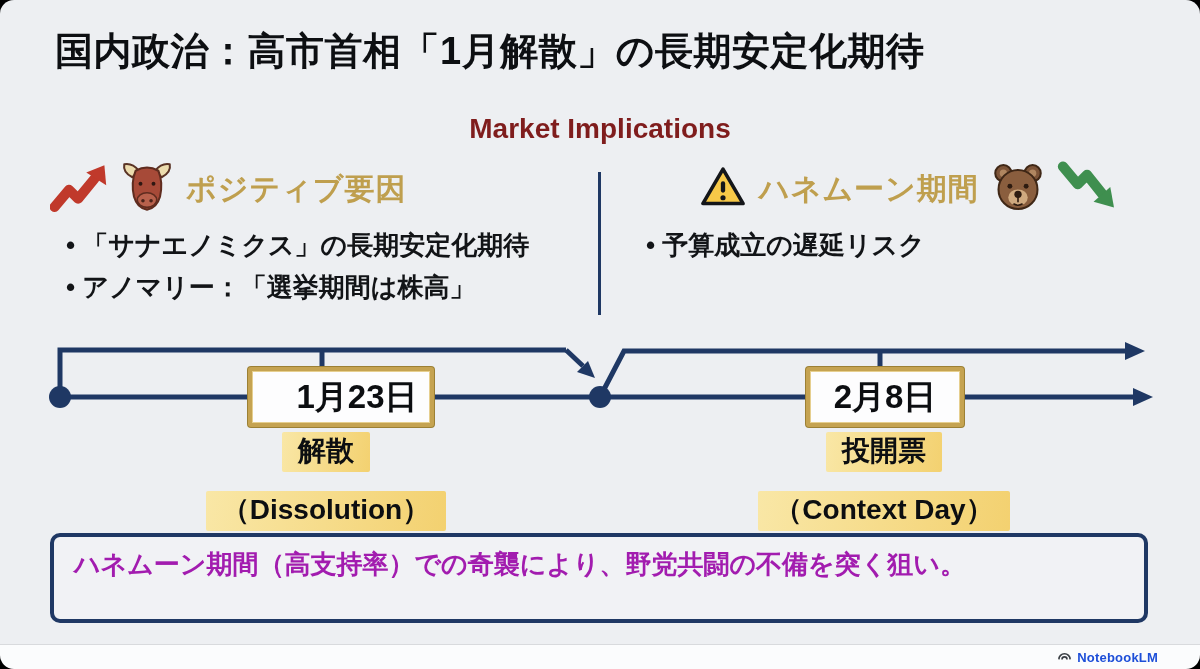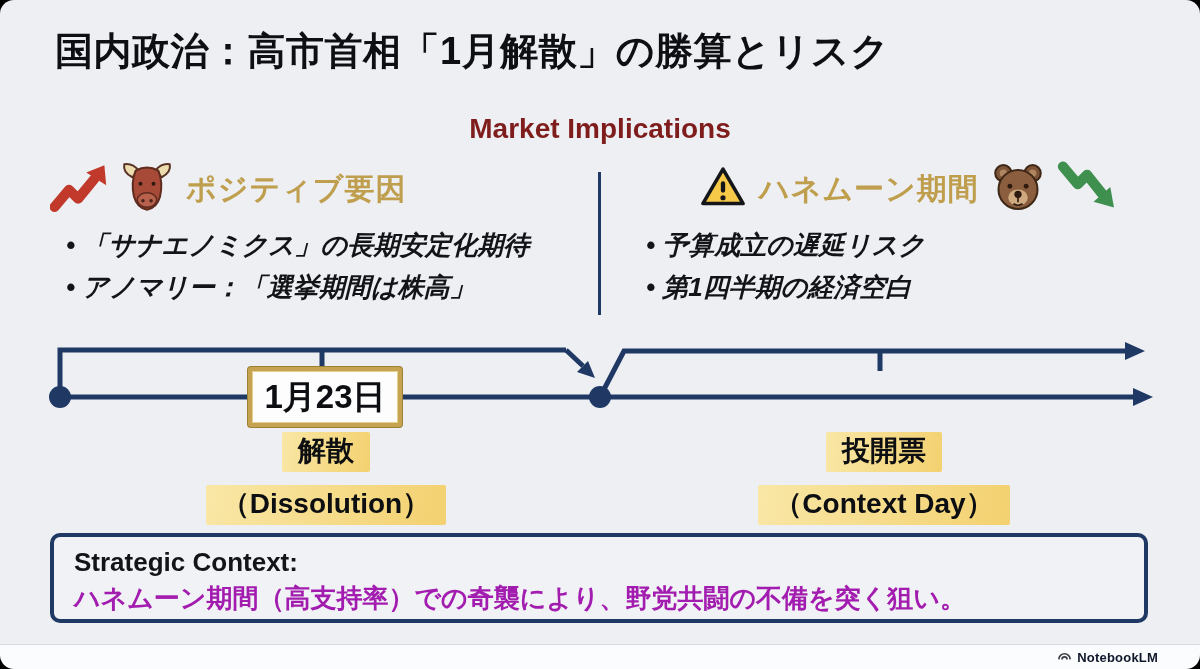--- a/index.html
+++ b/index.html
@@ -3,69 +3,69 @@
 <meta charset="utf-8">
 <style>
   html,body{margin:0;padding:0;background:#000;}
   body{font-family:"Liberation Sans","DejaVu Sans",sans-serif;}
   .frame{position:relative;width:1200px;height:669px;background:#000;overflow:hidden;}
   .slide{position:absolute;left:0;top:0;width:1200px;height:644px;background:#edeff2;
          border-radius:14px 14px 0 0;overflow:hidden;}
   .footer-strip{position:absolute;left:0;top:644px;width:1200px;height:25px;background:#fbfcfd;
          border-top:1px solid #d8dadd;border-radius:0 0 14px 14px;display:flex;align-items:center;
          justify-content:flex-end;padding-right:42px;box-sizing:border-box;gap:5px;}
-  .brand-text{font-size:13px;font-weight:700;color:#0f172a;letter-spacing:.2px;}
+  .brand-text{font-size:13px;font-weight:700;color:#1d4ed8;letter-spacing:.2px;}
 
   .title{position:absolute;left:55px;top:26px;width:1090px;font-size:38px;font-weight:800;
          color:#0d0f12;letter-spacing:.5px;}
   .section-title{position:absolute;left:0;top:113px;width:1200px;text-align:center;
          font-size:28px;font-weight:800;color:#7f1d1d;}
 
   .col-header{position:absolute;top:160px;height:58px;display:flex;align-items:center;gap:13px;}
   .pos-header{left:50px;}
   .neg-header{left:700px;}
   .col-label{font-size:30px;font-weight:800;color:#bf9f4e;letter-spacing:1px;}
 
   .bullets{position:absolute;top:224px;margin:0;padding:0;list-style:none;}
   .bullets-pos{left:66px;width:545px;}
   .bullets-neg{left:646px;width:480px;}
-  .bullets li{font-size:26px;font-weight:800;color:#121417;line-height:42px;white-space:nowrap;font-style:italic;}
+  .bullets li{font-size:26px;font-weight:800;color:#121417;line-height:42px;white-space:nowrap;}
   .bullets li::before{content:"•  ";color:#121417;}
 
   .divider{position:absolute;left:598px;top:172px;width:3px;height:143px;background:#1f3864;}
 
   .timeline-svg{position:absolute;left:0;top:335px;}
 
   .date-box{position:absolute;top:367px;height:52px;background:#fdfdfe;
         border:4px solid #c5a351;box-shadow:0 0 0 1px #9c8034, inset 0 0 0 1px #e6cf8f;
         border-radius:3px;display:flex;align-items:center;justify-content:center;
         font-size:33px;font-weight:800;color:#0c0e11;}
-  .date-box-1{left:248px;width:146px;}
+  .date-box-1{left:248px;width:146px;padding-left:32px;}
   .date-box-2{left:806px;width:150px;}
 
   .event-label{position:absolute;top:432px;width:340px;text-align:center;line-height:36px;}
   .event-label-1{left:156px;}
   .event-label-2{left:714px;}
   .hl{display:inline-block;background:linear-gradient(100deg,#f9e7a6,#f3d170);
       padding:1px 16px 3px;border-radius:2px;font-size:28px;font-weight:800;color:#0c0e11;}
-  .event-en{margin-top:12px;}
+  .event-en{margin-top:18px;}
 
   .strategic-box{position:absolute;left:50px;top:533px;width:1098px;height:90px;
       box-sizing:border-box;border:4px solid #1f3864;border-radius:10px;background:#f1f2f5;
       padding:8px 20px;}
   .strategic-heading{font-size:26px;font-weight:800;color:#121417;line-height:34px;}
   .strategic-body{font-size:26px;font-weight:800;color:#a21caf;line-height:38px;white-space:nowrap;}
 </style>
 </head>
 <body>
 
 <div class="frame">
   <div class="slide">
 
-    <div class="title">国内政治：高市首相「1月解散」の勝算とリスク</div>
+    <div class="title">国内政治：高市首相「1月解散」の長期安定化期待</div>
     <div class="section-title">Market Implications</div>
 
     <div class="col-header pos-header">
       <span>
         <svg width="58" height="52" viewBox="0 0 64 56">
           <path d="M5,50 L21,31 L31,41 L49,19" stroke="#c0392b" stroke-width="11" fill="none" stroke-linecap="round" stroke-linejoin="round"></path>
           <polygon points="60,4 62,26 40,12" fill="#c0392b"></polygon>
         </svg>
       </span>
       <span>
@@ -113,21 +113,20 @@
         </svg>
       </span>
     </div>
 
     <ul class="bullets bullets-pos">
       <li>「サナエノミクス」の長期安定化期待</li>
       <li>アノマリー：「選挙期間は株高」</li>
     </ul>
     <ul class="bullets bullets-neg">
       <li>予算成立の遅延リスク</li>
-      <li>第1四半期の経済空白</li>
     </ul>
 
     <div class="divider"></div>
 
     <svg class="timeline-svg" width="1200" height="125">
       <g stroke="#1f3864" stroke-width="5" fill="none">
         <path d="M60,62 L60,15 L566,15"></path>
         <path d="M566,15 L583,31"></path>
         <path d="M322,15 L322,36"></path>
         <path d="M60,62 L1136,62"></path>
@@ -135,32 +134,32 @@
         <path d="M880,16 L880,36"></path>
       </g>
       <polygon points="595,43 577,37 588,26" fill="#1f3864"></polygon>
       <polygon points="1153,62 1133,53 1133,71" fill="#1f3864"></polygon>
       <polygon points="1145,16 1125,7 1125,25" fill="#1f3864"></polygon>
       <circle cx="60" cy="62" r="11" fill="#1f3864"></circle>
       <circle cx="600" cy="62" r="11" fill="#1f3864"></circle>
     </svg>
 
     <div class="date-box date-box-1">1月23日</div>
+    <div class="date-box date-box-2">2月8日</div>
 
     <div class="event-label event-label-1">
       <div><span class="hl">解散</span></div>
       <div class="event-en"><span class="hl">（Dissolution）</span></div>
     </div>
     <div class="event-label event-label-2">
       <div><span class="hl">投開票</span></div>
       <div class="event-en"><span class="hl">（Context Day）</span></div>
     </div>
 
     <div class="strategic-box">
-      <div class="strategic-heading">Strategic Context:</div>
       <div class="strategic-body">ハネムーン期間（高支持率）での奇襲により、野党共闘の不備を突く狙い。</div>
     </div>
   </div>
 
   <div class="footer-strip">
     <span style="display:inline-flex;">
       <svg width="15" height="15" viewBox="0 0 24 24">
         <path d="M3,15 A9,9 0 0 1 21,15" stroke="#393e44" stroke-width="2.6" fill="none"></path>
         <path d="M8,15 A4,4 0 0 1 16,15" stroke="#393e44" stroke-width="2.6" fill="none"></path>
       </svg>

